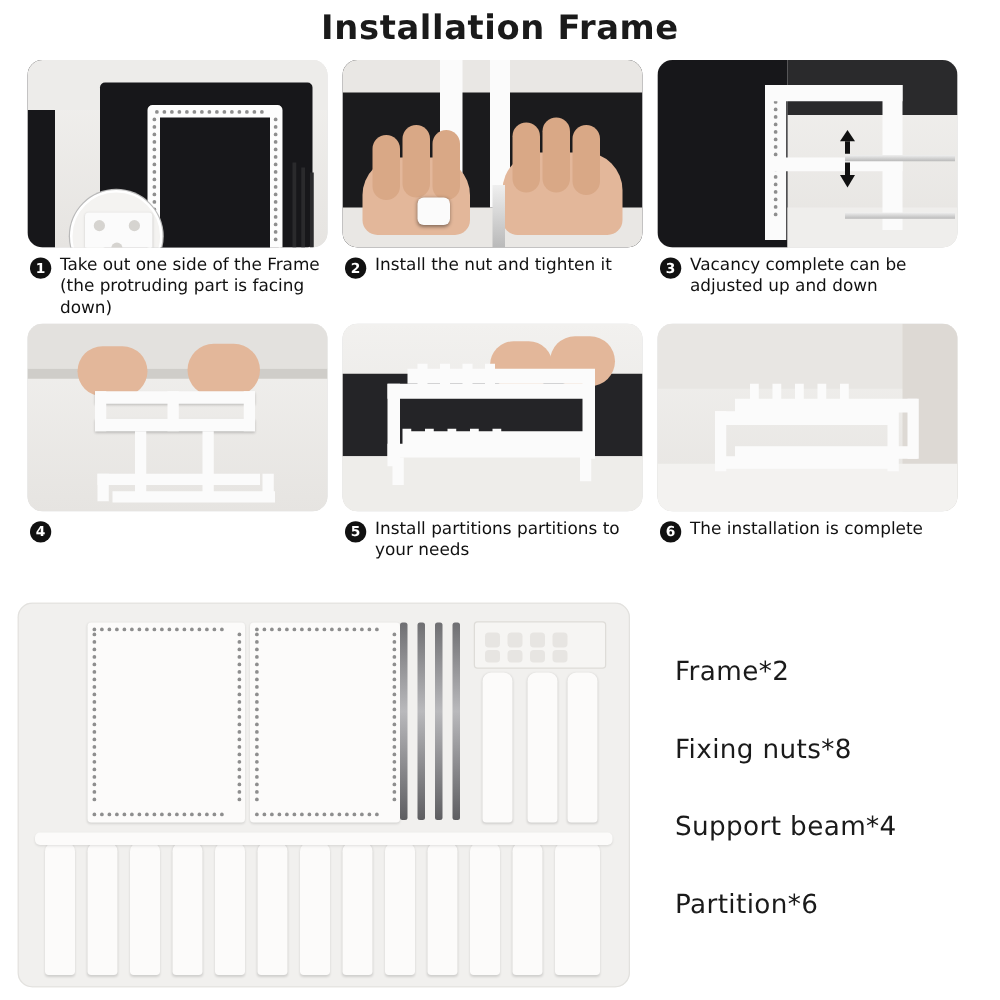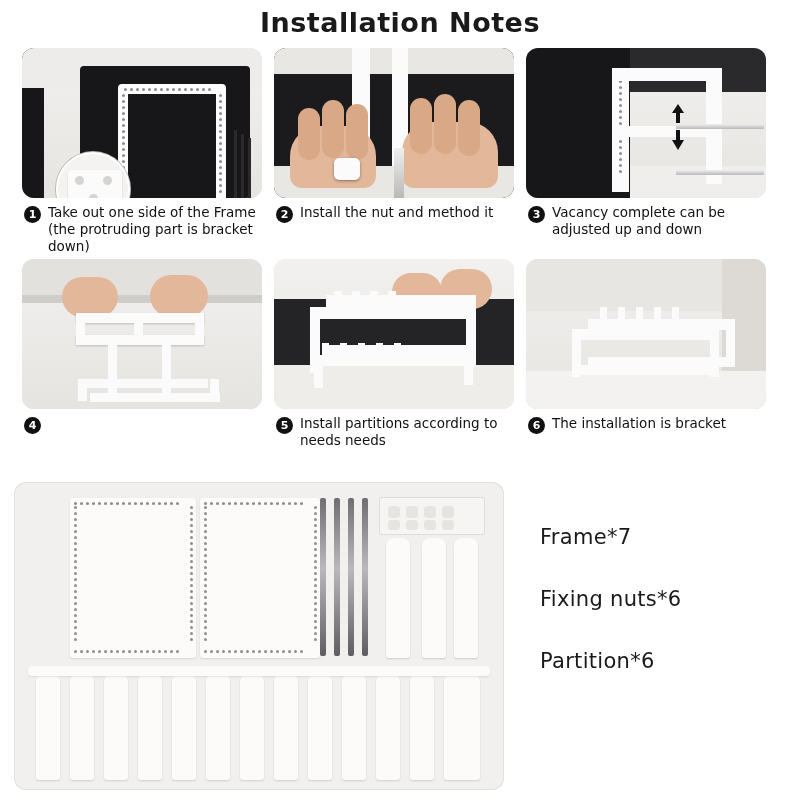--- a/index.html
+++ b/index.html
@@ -140,21 +140,21 @@
     background: #f6f5f3;
     border-radius: 2px;
     box-shadow: 0 0 0 1px #dedcd8;
   }
 </style>
 </head>
 <body>
 
 <div class="page">
 
-  <div class="title">Installation Notes</div>
+  <div class="title">Installation Frame</div>
 
   <div class="steps-grid">
 
     <div class="step">
       <div class="photo">
         <div class="wall-white"></div>
         <div class="blk" style="left:0;top:0;width:22px;height:150px;"></div>
         <div class="gry" style="left:0;top:0;width:240px;height:40px;background:#edecea;"></div>
         <div class="blk" style="left:58px;top:18px;width:170px;height:132px;border-radius:4px;"></div>
 
@@ -226,21 +226,21 @@
 
         <div class="callout" style="left:34px;top:104px;width:74px;height:74px;">
           <div style="position:absolute;left:10px;top:16px;width:54px;height:38px;background:#fbfbfb;border-radius:3px;box-shadow:0 1px 2px rgba(0,0,0,.18);"></div>
           <div style="position:absolute;left:17px;top:22px;width:9px;height:9px;border-radius:50%;background:#d6d4d0;"></div>
           <div style="position:absolute;left:45px;top:22px;width:9px;height:9px;border-radius:50%;background:#d6d4d0;"></div>
           <div style="position:absolute;left:31px;top:40px;width:9px;height:9px;border-radius:50%;background:#d6d4d0;"></div>
         </div>
       </div>
       <div class="caption">
         <div class="badge">1</div>
-        <div class="cap-text">Take out one side of the Frame (the protruding part is bracket down)</div>
+        <div class="cap-text">Take out one side of the Frame (the protruding part is facing down)</div>
       </div>
     </div>
 
     <div class="step">
       <div class="photo">
         <div class="wall-dark"></div>
         <div class="wht" style="left:0;top:0;width:240px;height:26px;background:#e9e7e4;"></div>
         <div class="wht" style="left:0;top:118px;width:240px;height:32px;background:#e9e7e4;"></div>
 
         <div class="wht" style="left:78px;top:0;width:18px;height:124px;"></div>
@@ -254,21 +254,21 @@
         <div class="skin2" style="left:136px;top:50px;width:22px;height:56px;border-radius:11px;"></div>
         <div class="skin2" style="left:160px;top:46px;width:22px;height:60px;border-radius:11px;"></div>
         <div class="skin2" style="left:184px;top:52px;width:22px;height:56px;border-radius:11px;"></div>
 
         <div class="wht" style="left:60px;top:110px;width:26px;height:22px;border-radius:5px;box-shadow:0 1px 3px rgba(0,0,0,.4);"></div>
 
         <div class="rodsil" style="left:120px;top:100px;width:10px;height:50px;"></div>
       </div>
       <div class="caption">
         <div class="badge">2</div>
-        <div class="cap-text">Install the nut and method it</div>
+        <div class="cap-text">Install the nut and tighten it</div>
       </div>
     </div>
 
     <div class="step">
       <div class="photo">
         <div class="wall-white"></div>
         <div class="blk" style="left:0;top:0;width:104px;height:150px;"></div>
         <div class="blk" style="left:104px;top:0;width:136px;height:44px;background:#2a2a2c;"></div>
         <div class="wht" style="left:104px;top:118px;width:136px;height:32px;background:#efeeec;"></div>
 
@@ -365,21 +365,21 @@
         <div class="wht" style="left:66px;top:84px;width:7px;height:14px;"></div>
         <div class="wht" style="left:84px;top:84px;width:7px;height:14px;"></div>
         <div class="wht" style="left:102px;top:84px;width:7px;height:14px;"></div>
         <div class="wht" style="left:120px;top:84px;width:7px;height:14px;"></div>
 
         <div class="wht" style="left:40px;top:107px;width:9px;height:22px;"></div>
         <div class="wht" style="left:190px;top:104px;width:9px;height:22px;"></div>
       </div>
       <div class="caption">
         <div class="badge">5</div>
-        <div class="cap-text">Install partitions according to needs needs</div>
+        <div class="cap-text">Install partitions partitions to your needs</div>
       </div>
     </div>
 
     <div class="step">
       <div class="photo">
         <div class="wall-white"></div>
         <div class="gry" style="left:0;top:0;width:240px;height:52px;background:#e8e6e3;"></div>
         <div class="gry" style="left:196px;top:0;width:44px;height:150px;background:#ddd9d4;"></div>
         <div class="wht" style="left:0;top:112px;width:240px;height:38px;background:#f3f2f0;"></div>
 
@@ -392,21 +392,21 @@
         <div class="wht" style="left:46px;top:106px;width:146px;height:10px;"></div>
 
         <div class="wht" style="left:74px;top:48px;width:7px;height:14px;"></div>
         <div class="wht" style="left:92px;top:48px;width:7px;height:14px;"></div>
         <div class="wht" style="left:110px;top:48px;width:7px;height:14px;"></div>
         <div class="wht" style="left:128px;top:48px;width:7px;height:14px;"></div>
         <div class="wht" style="left:146px;top:48px;width:7px;height:14px;"></div>
       </div>
       <div class="caption">
         <div class="badge">6</div>
-        <div class="cap-text">The installation is bracket</div>
+        <div class="cap-text">The installation is complete</div>
       </div>
     </div>
 
   </div>
 
   <div class="bottom">
 
     <div class="tray">
 
       <div class="panel" style="left:56px;top:16px;width:126px;height:160px;"></div>
@@ -620,19 +620,20 @@
       <div class="part-strip" style="left:260px;top:192px;width:24px;height:106px;"></div>
       <div class="part-strip" style="left:294px;top:192px;width:24px;height:106px;"></div>
       <div class="part-strip" style="left:328px;top:192px;width:24px;height:106px;"></div>
       <div class="part-strip" style="left:362px;top:192px;width:24px;height:106px;"></div>
       <div class="part-strip" style="left:396px;top:192px;width:24px;height:106px;"></div>
       <div class="part-strip" style="left:430px;top:192px;width:36px;height:106px;border-radius:7px 7px 3px 3px;"></div>
       <div style="position:absolute;left:14px;top:184px;width:462px;height:10px;background:#fcfbfa;border-radius:4px;box-shadow:0 1px 2px rgba(0,0,0,.1);"></div>
     </div>
 
     <div class="legend">
-      <div class="legend-item">Frame*7</div>
-      <div class="legend-item">Fixing nuts*6</div>
+      <div class="legend-item">Frame*2</div>
+      <div class="legend-item">Fixing nuts*8</div>
+      <div class="legend-item">Support beam*4</div>
       <div class="legend-item">Partition*6</div>
     </div>
 
   </div>
 </div>
 
 </body></html>

